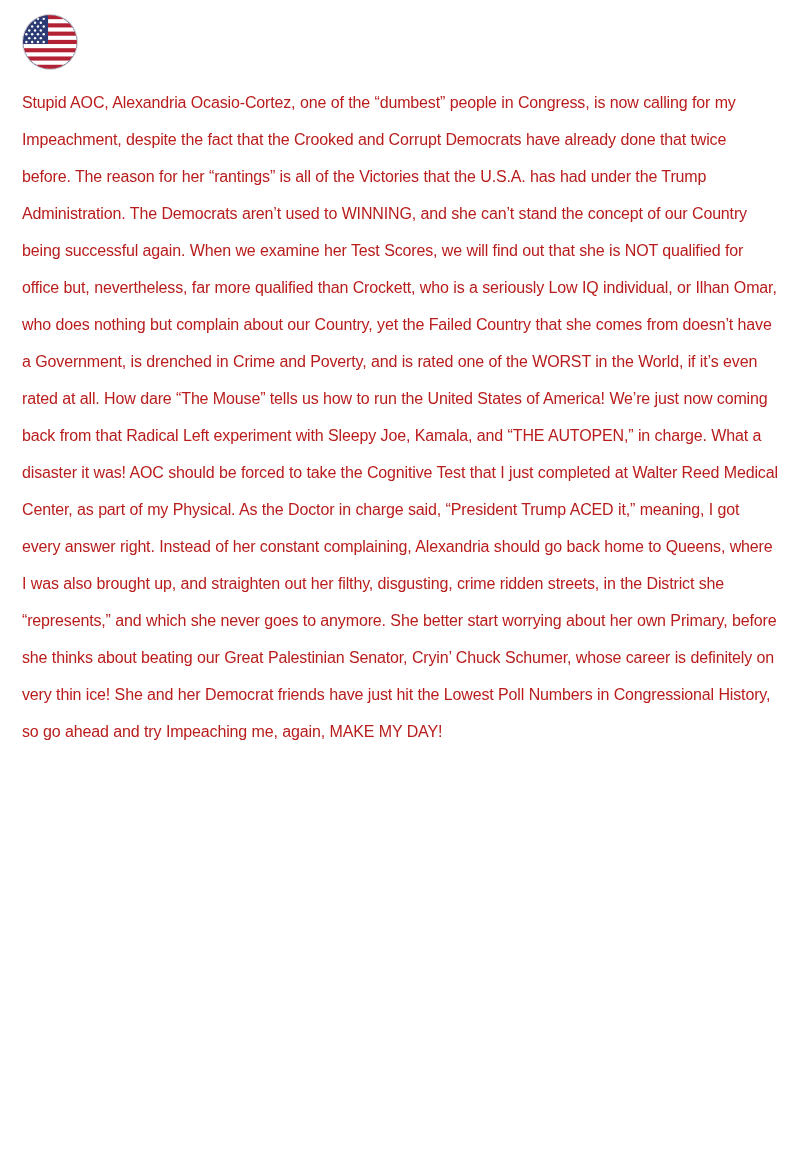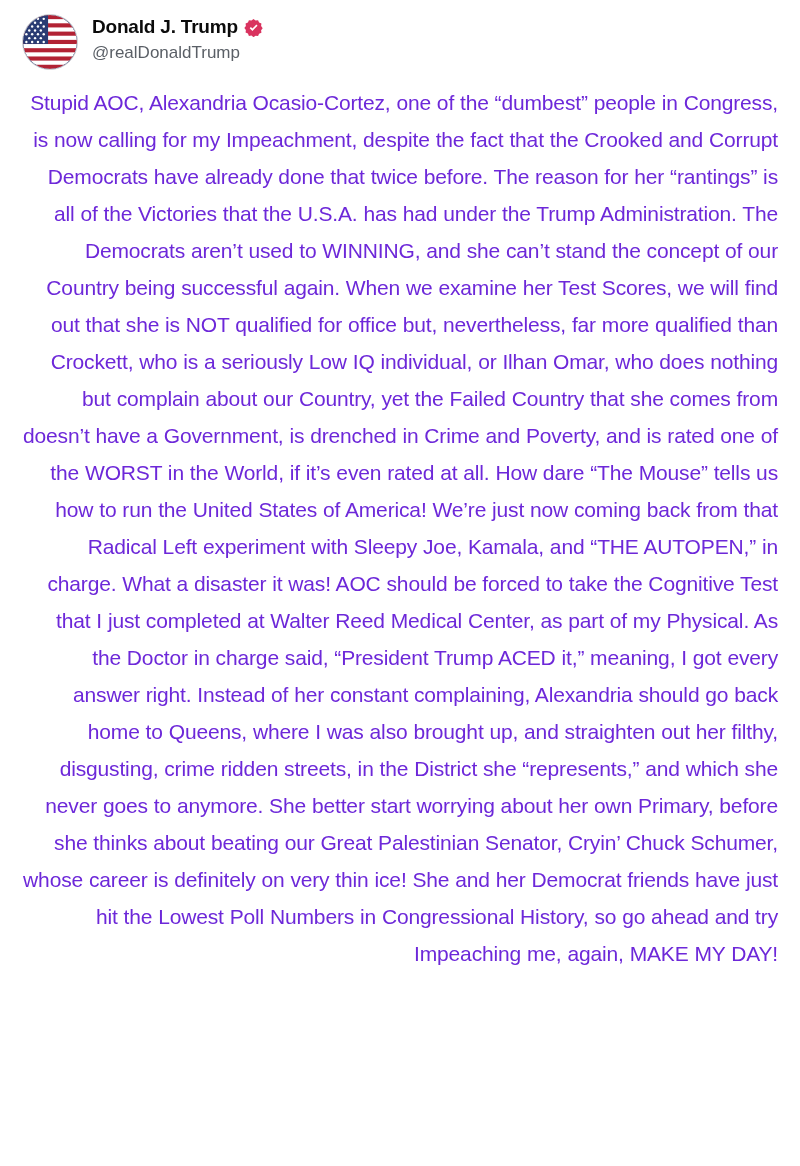--- a/index.html
+++ b/index.html
@@ -62,26 +62,26 @@
     display: inline-block;
   }
   .verified svg { display: block; width: 100%; height: 100%; }
   .handle {
     font-size: 17px;
     color: #5a5f66;
     margin-top: 5px;
     line-height: 1.15;
   }
   .post-body {
-    font-size: 21px;
+    font-size: 16px;
     line-height: 37px;
-    color: #6d28d9;
+    color: #b91c1c;
     letter-spacing: -0.15px;
     word-spacing: 0.2px;
-    text-align: right;
+    text-align: left;
     hyphens: none;
   }
 </style>
 </head>
 <body>
 
 <div class="post">
 
   <div class="post-header">
 
@@ -128,29 +128,17 @@
             <circle cx="18.5" cy="24" r="1.25"></circle>
             <circle cx="3.5" cy="28" r="1.25"></circle>
               <circle cx="9.5" cy="28" r="1.25"></circle>
             <circle cx="15.5" cy="28" r="1.25"></circle>
               <circle cx="21.5" cy="28" r="1.25"></circle>
           </g>
         </g>
       </svg>
     </div>
 
-    <div class="identity">
-      <div class="name-row">
-        <span class="display-name">Donald J. Trump</span>
-        <span class="verified">
-          <svg viewBox="0 0 24 24" aria-hidden="true">
-            <path fill="#d9335f" d="M12 1.2l2.6 2.0 3.2-.4 1.2 3.0 3.0 1.2-.4 3.2 2.0 2.6-2.0 2.6.4 3.2-3.0 1.2-1.2 3.0-3.2-.4L12 24.2l-2.6-2.0-3.2.4-1.2-3.0-3.0-1.2.4-3.2-2.0-2.6 2.0-2.6-.4-3.2 3.0-1.2L6.2 2.8l3.2.4z"></path>
-            <path fill="#ffffff" d="M10.6 16.3l-3.4-3.4 1.5-1.5 1.9 1.9 5.0-5.0 1.5 1.5z"></path>
-          </svg>
-        </span>
-      </div>
-      <div class="handle">@realDonaldTrump</div>
-    </div>
   </div>
 
   <div class="post-body">Stupid AOC, Alexandria Ocasio-Cortez, one of the “dumbest” people in Congress, is now calling for my Impeachment, despite the fact that the Crooked and Corrupt Democrats have already done that twice before. The reason for her “rantings” is all of the Victories that the U.S.A. has had under the Trump Administration. The Democrats aren’t used to WINNING, and she can’t stand the concept of our Country being successful again. When we examine her Test Scores, we will find out that she is NOT qualified for office but, nevertheless, far more qualified than Crockett, who is a seriously Low IQ individual, or Ilhan Omar, who does nothing but complain about our Country, yet the Failed Country that she comes from doesn’t have a Government, is drenched in Crime and Poverty, and is rated one of the WORST in the World, if it’s even rated at all. How dare “The Mouse” tells us how to run the United States of America! We’re just now coming back from that Radical Left experiment with Sleepy Joe, Kamala, and “THE AUTOPEN,” in charge. What a disaster it was! AOC should be forced to take the Cognitive Test that I just completed at Walter Reed Medical Center, as part of my Physical. As the Doctor in charge said, “President Trump ACED it,” meaning, I got every answer right. Instead of her constant complaining, Alexandria should go back home to Queens, where I was also brought up, and straighten out her filthy, disgusting, crime ridden streets, in the District she “represents,” and which she never goes to anymore. She better start worrying about her own Primary, before she thinks about beating our Great Palestinian Senator, Cryin’ Chuck Schumer, whose career is definitely on very thin ice! She and her Democrat friends have just hit the Lowest Poll Numbers in Congressional History, so go ahead and try Impeaching me, again, MAKE MY DAY!</div>
 
 </div>
 
 </body></html>

